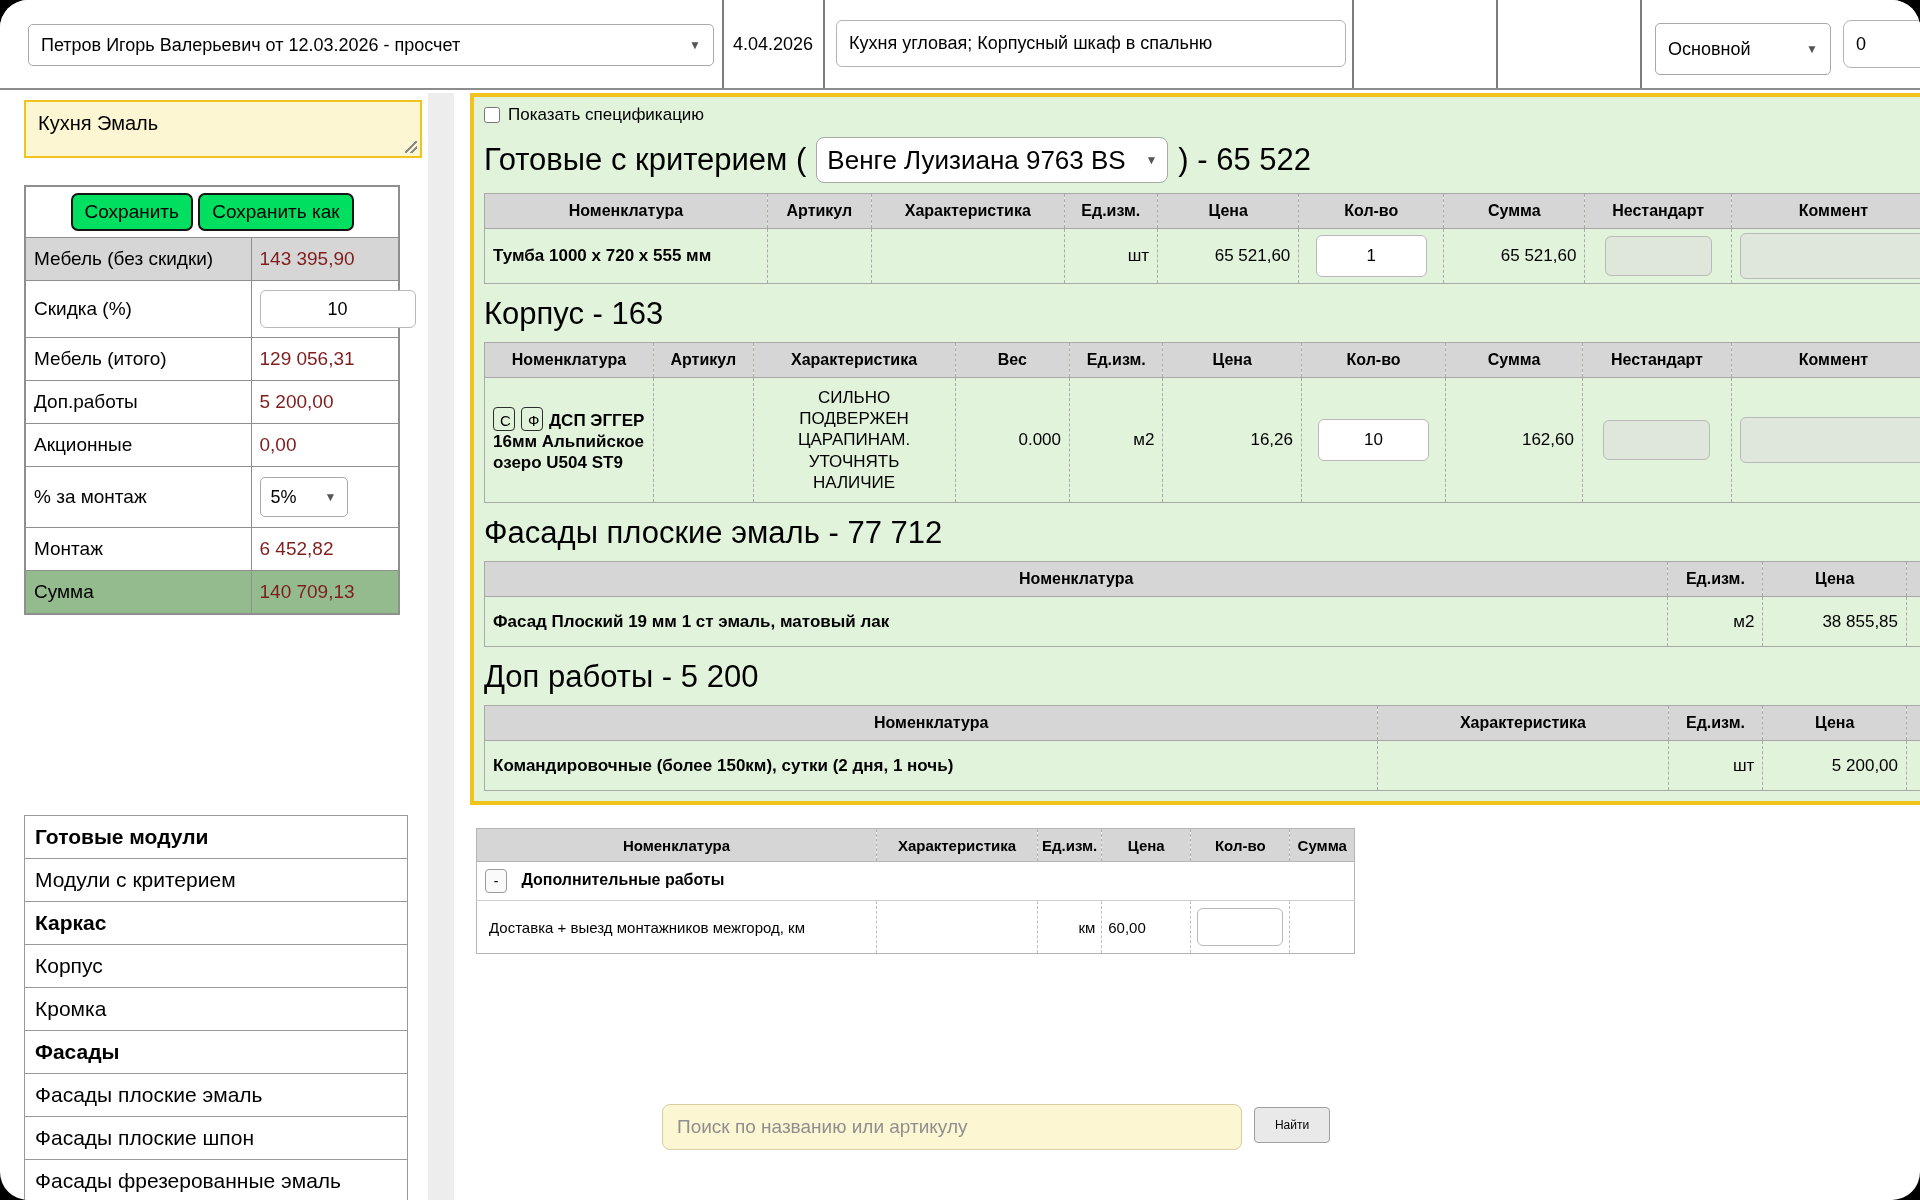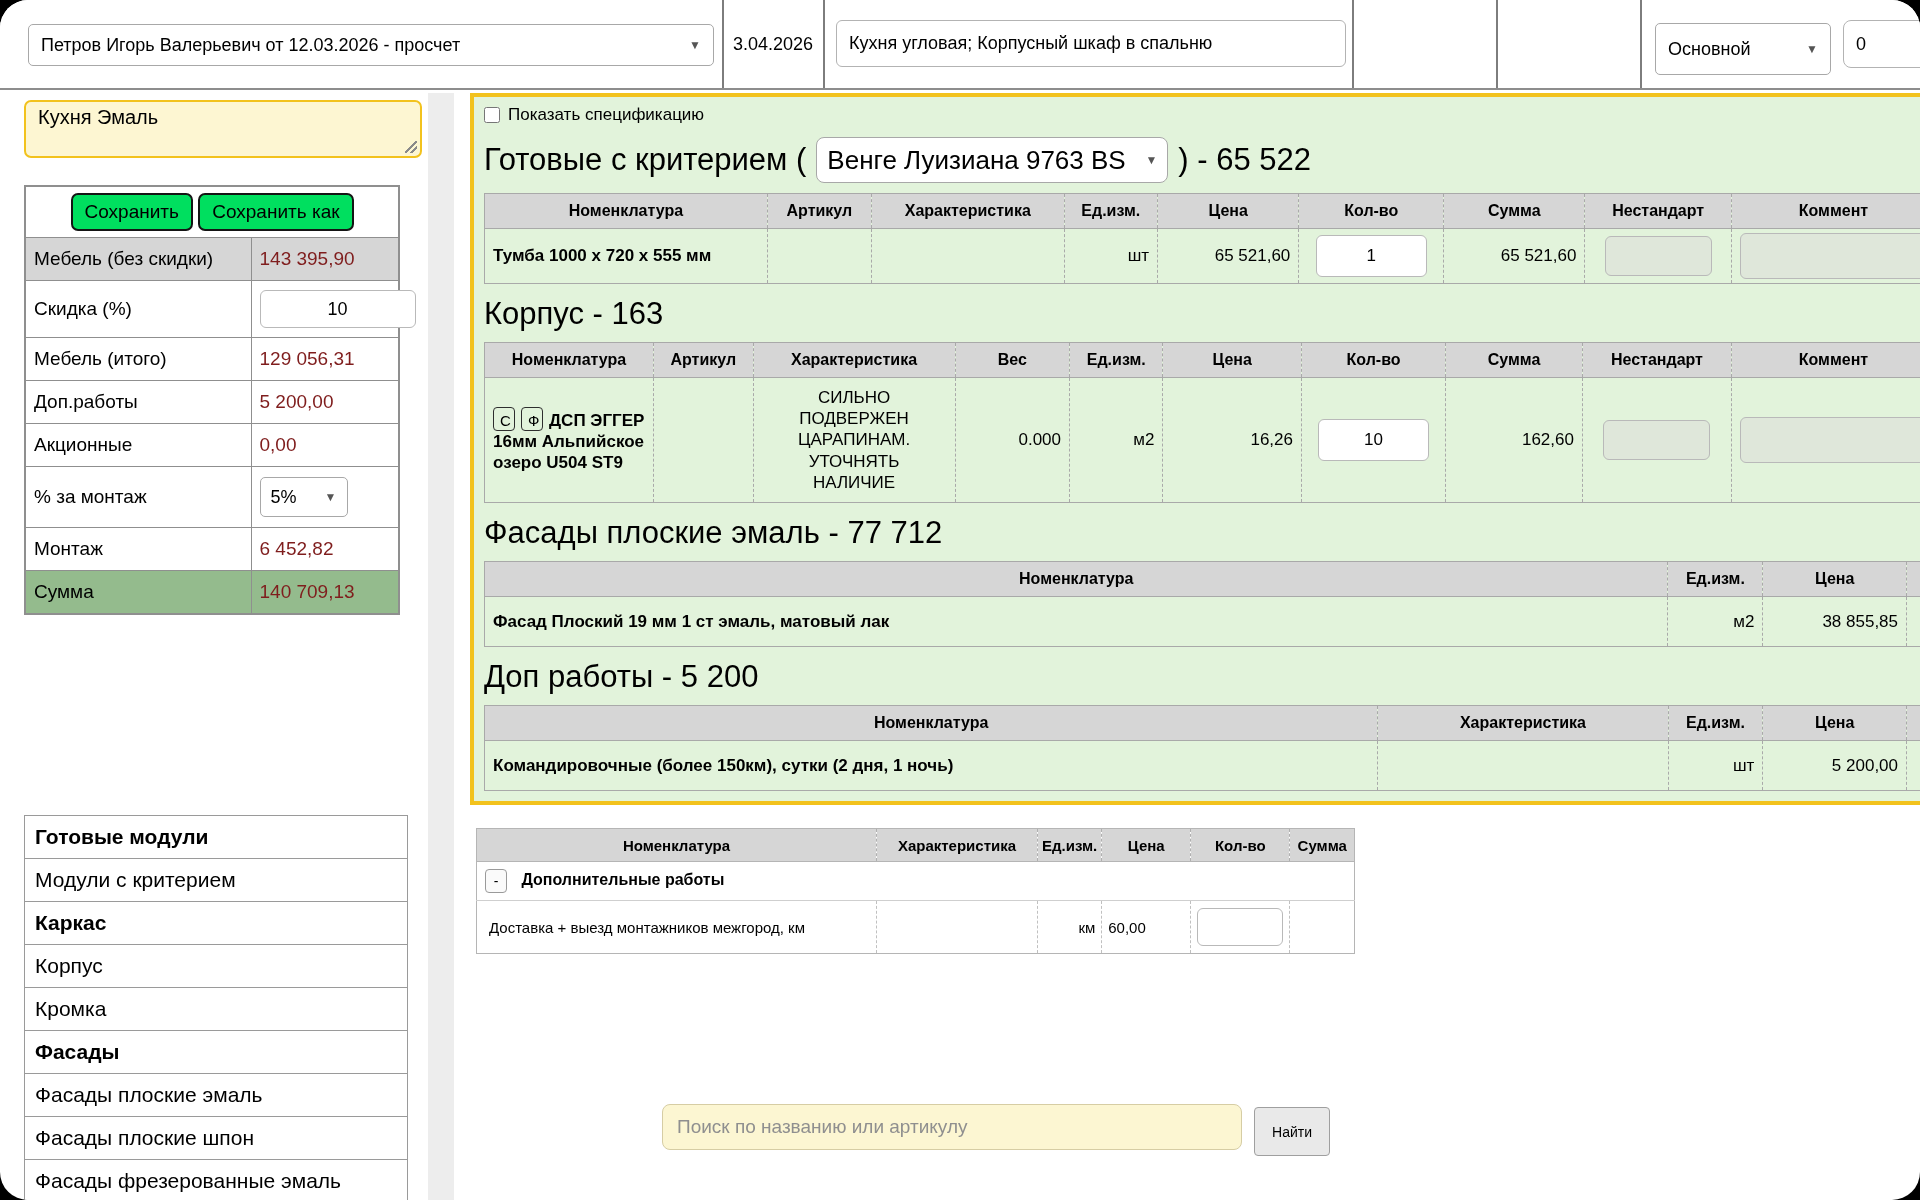--- a/index.html
+++ b/index.html
@@ -19,22 +19,22 @@
              align-items:center;justify-content:center;font-size:18px;color:#000;}
   .order-input{position:absolute;left:836px;top:20px;width:510px;height:47px;border:1px solid #b3b3b3;
                border-radius:6px;font-size:18px;padding:0 12px;box-sizing:border-box;
                font-family:inherit;color:#000;}
   .price-type{position:absolute;left:1655px;top:23px;width:176px;height:52px;padding:0 12px;font-size:18px;}
   .partial-input{position:absolute;left:1843px;top:20px;width:120px;height:48px;border:1px solid #b3b3b3;
                  border-radius:8px;font-size:18px;padding:0 12px;box-sizing:border-box;font-family:inherit;}
 
   
   .project-wrap{position:absolute;left:24px;top:100px;width:398px;height:58px;}
-  .project-area{width:100%;height:100%;background:#fdf6d2;border:2px solid #f2c21d;border-radius:7px;
-                font-size:20px;padding:4px 12px;box-sizing:border-box;resize:none;font-family:inherit;
+  .project-area{width:100%;height:100%;background:#fdf6d2;border:2px solid #f2c21d;border-radius:0;
+                font-size:20px;padding:10px 12px;box-sizing:border-box;resize:none;font-family:inherit;
                 overflow:hidden;}
   .grip{position:absolute;right:5px;bottom:5px;width:12px;height:12px;pointer-events:none;
         background:linear-gradient(135deg,transparent 45%,#8a8a8a 45%,#8a8a8a 55%,transparent 55%,
                    transparent 70%,#8a8a8a 70%,#8a8a8a 80%,transparent 80%);}
   table.sum{position:absolute;left:24px;top:185px;width:374px;border-collapse:collapse;
             border:2px solid #8f8f8f;table-layout:fixed;}
   table.sum td{border:1px solid #8f8f8f;font-size:19px;padding:6px 8px;color:#000;height:30px;}
   table.sum td.val{color:#7f1d1d;}
   .btn-row td{text-align:center;}
   .btn-green{background:#00df5f;border:2px solid #141414;border-radius:7px;font-size:19px;
@@ -91,35 +91,35 @@
   .collapse-btn{width:22px;height:24px;border:1px solid #9a9a9a;border-radius:4px;background:#fafafa;
                 font-size:14px;margin:0 10px 0 2px;cursor:pointer;vertical-align:middle;}
   .bqty-input{width:80px;height:34px;border:1px solid #b9b9b9;border-radius:6px;font-size:15px;
               font-family:inherit;display:block;margin:0 auto;}
 
   
   .search-input{position:absolute;left:662px;top:1104px;width:580px;height:46px;background:#fcf6d2;
                 border:1px solid #d6cda4;border-radius:8px;padding:0 14px;font-size:19px;
                 box-sizing:border-box;font-family:inherit;color:#333;}
   .search-input::placeholder{color:#8f8f8f;}
-  .find-btn{position:absolute;left:1254px;top:1107px;width:76px;height:49px;background:#e9e9e9;
-            border:1px solid #9f9f9f;border-radius:4px;font-size:14px;font-family:inherit;cursor:pointer;}
+  .find-btn{position:absolute;left:1254px;top:1107px;width:76px;height:36px;background:#e9e9e9;
+            border:1px solid #9f9f9f;border-radius:4px;font-size:12px;font-family:inherit;cursor:pointer;}
 </style>
 </head>
 <body>
 
 <div class="page">
 
   <div class="topbar">
     <div class="combo client-select">
       <span>Петров Игорь Валерьевич от 12.03.2026 - просчет</span>
       <span class="arrow">▼</span>
     </div>
     <div class="tb-div" style="left:722px"></div>
-    <div class="date-cell">3.04.2026</div>
+    <div class="date-cell">4.04.2026</div>
     <div class="tb-div" style="left:823px"></div>
     <input class="order-input" type="text" value="Кухня угловая; Корпусный шкаф в спальню" style="">
     <div class="tb-div" style="left:1352px"></div>
     <div class="tb-div" style="left:1496px"></div>
     <div class="tb-div" style="left:1640px"></div>
     <div class="combo price-type">
       <span>Основной</span>
       <span class="arrow">▼</span>
     </div>
     <input class="partial-input" type="text" value="0" style="">

